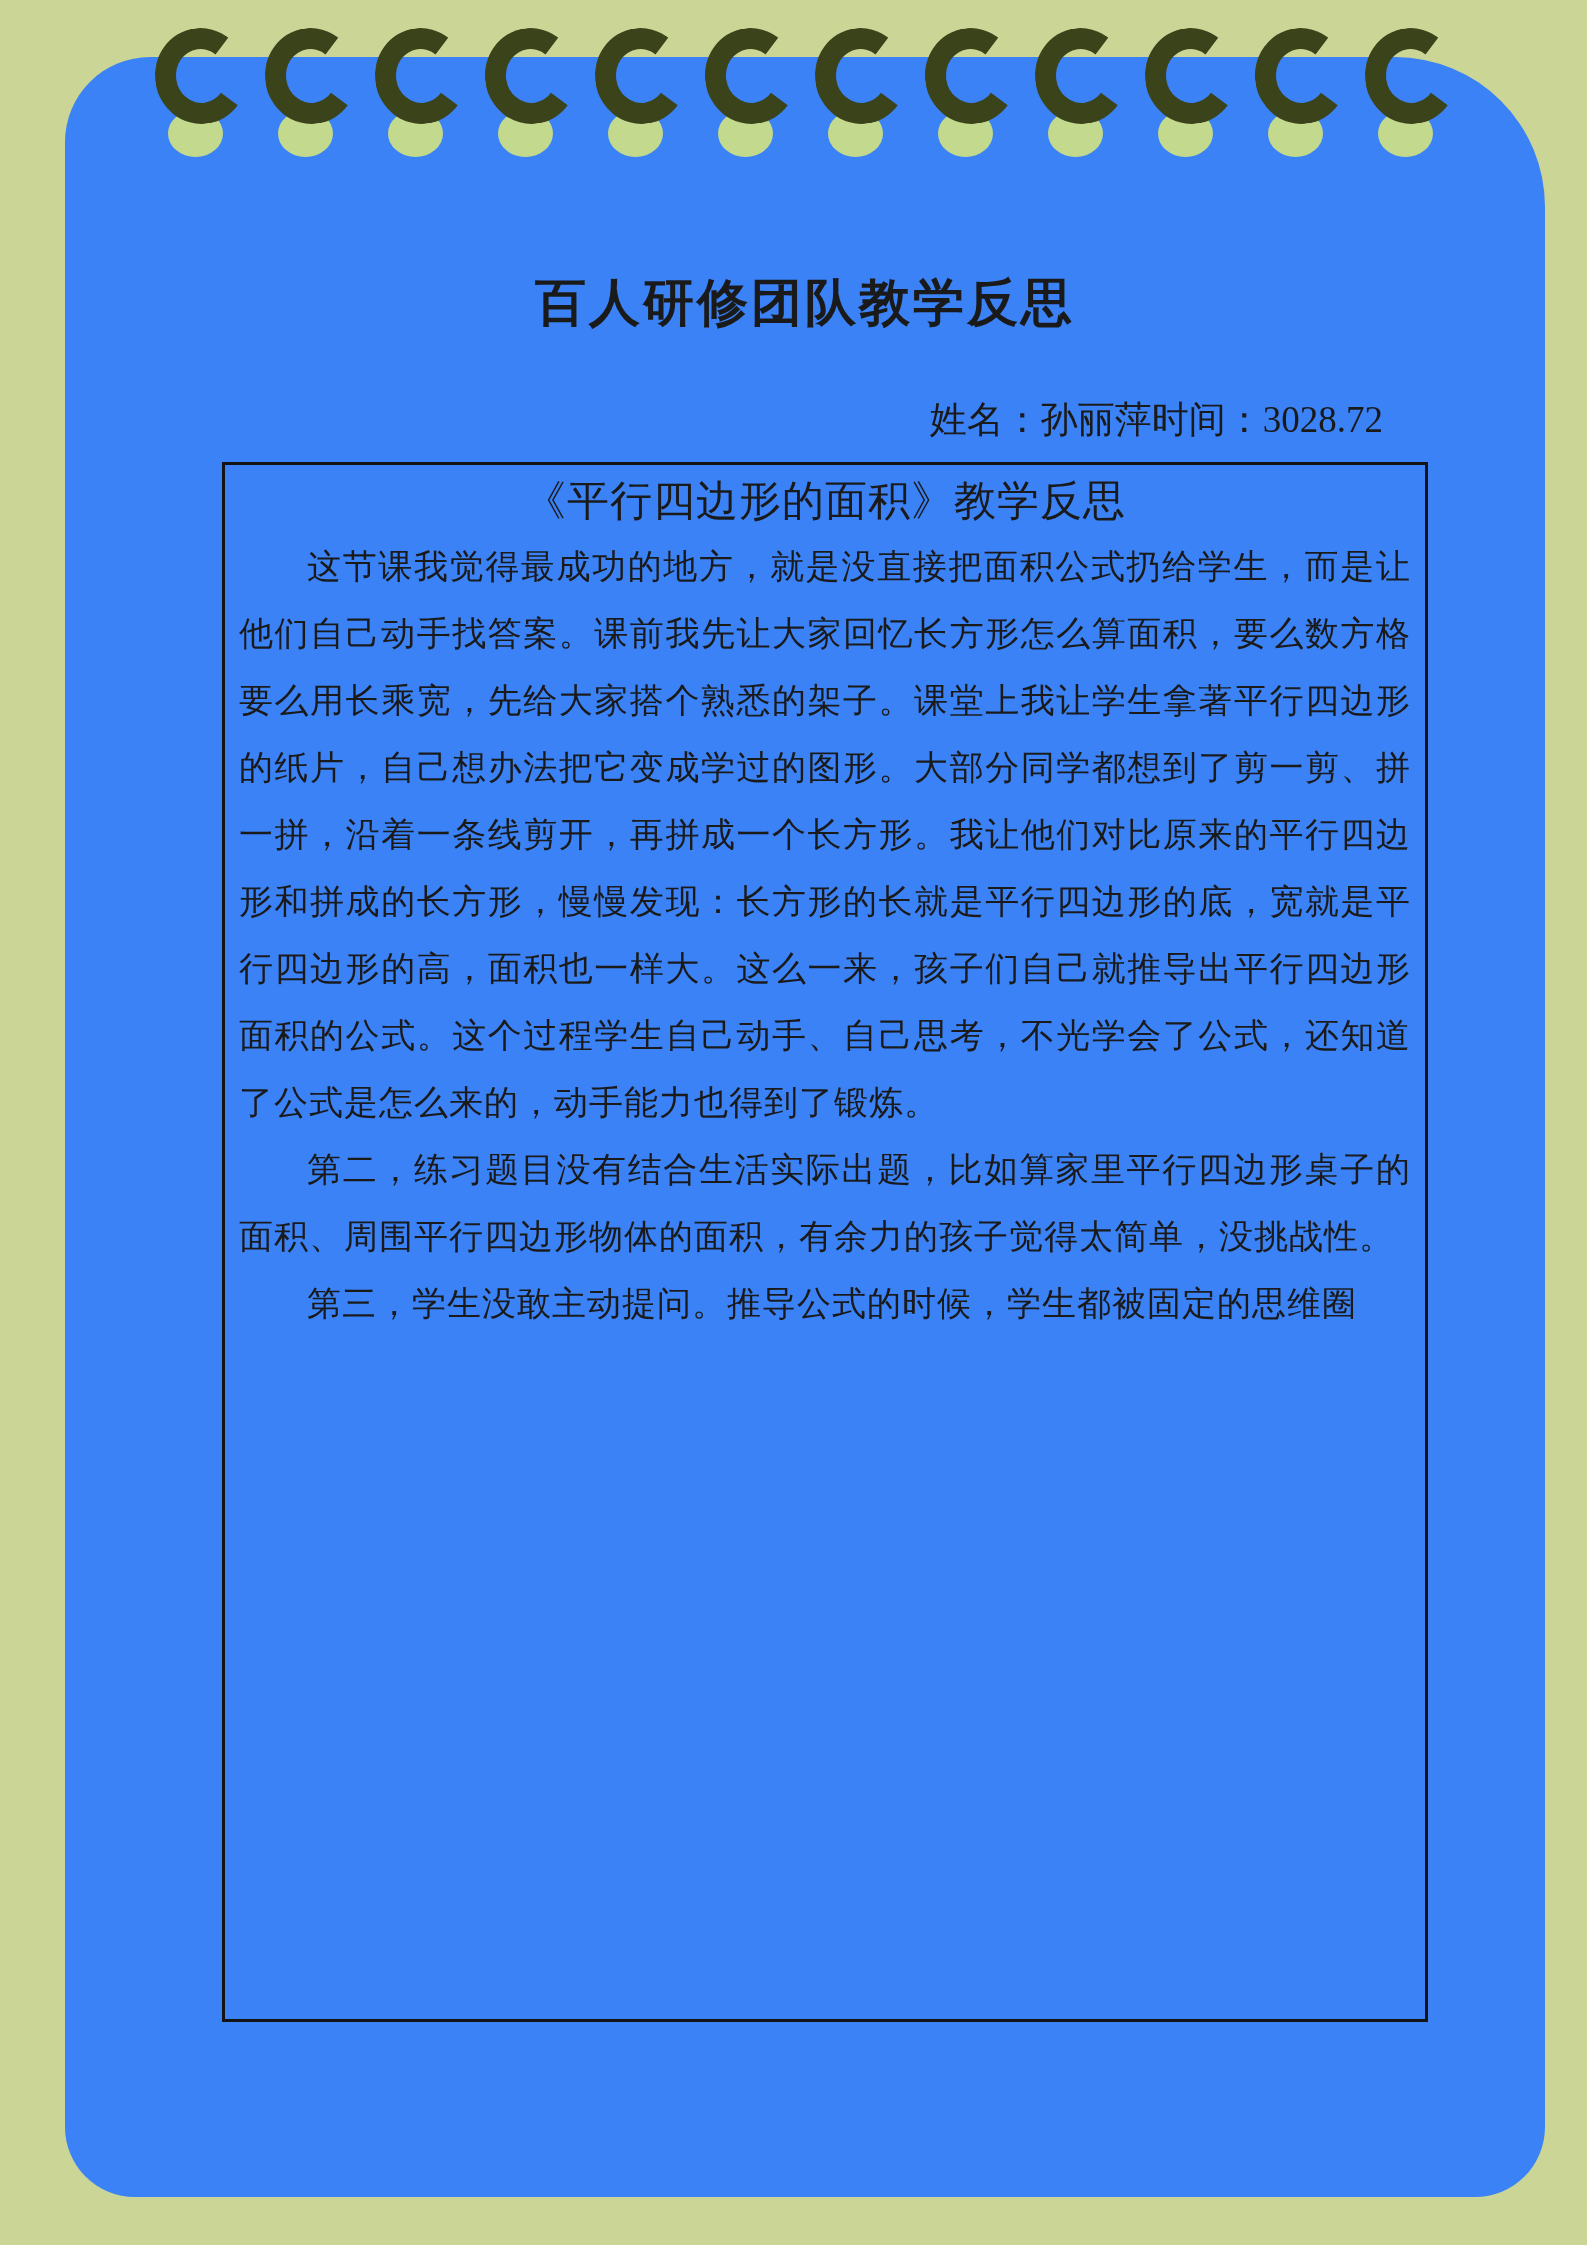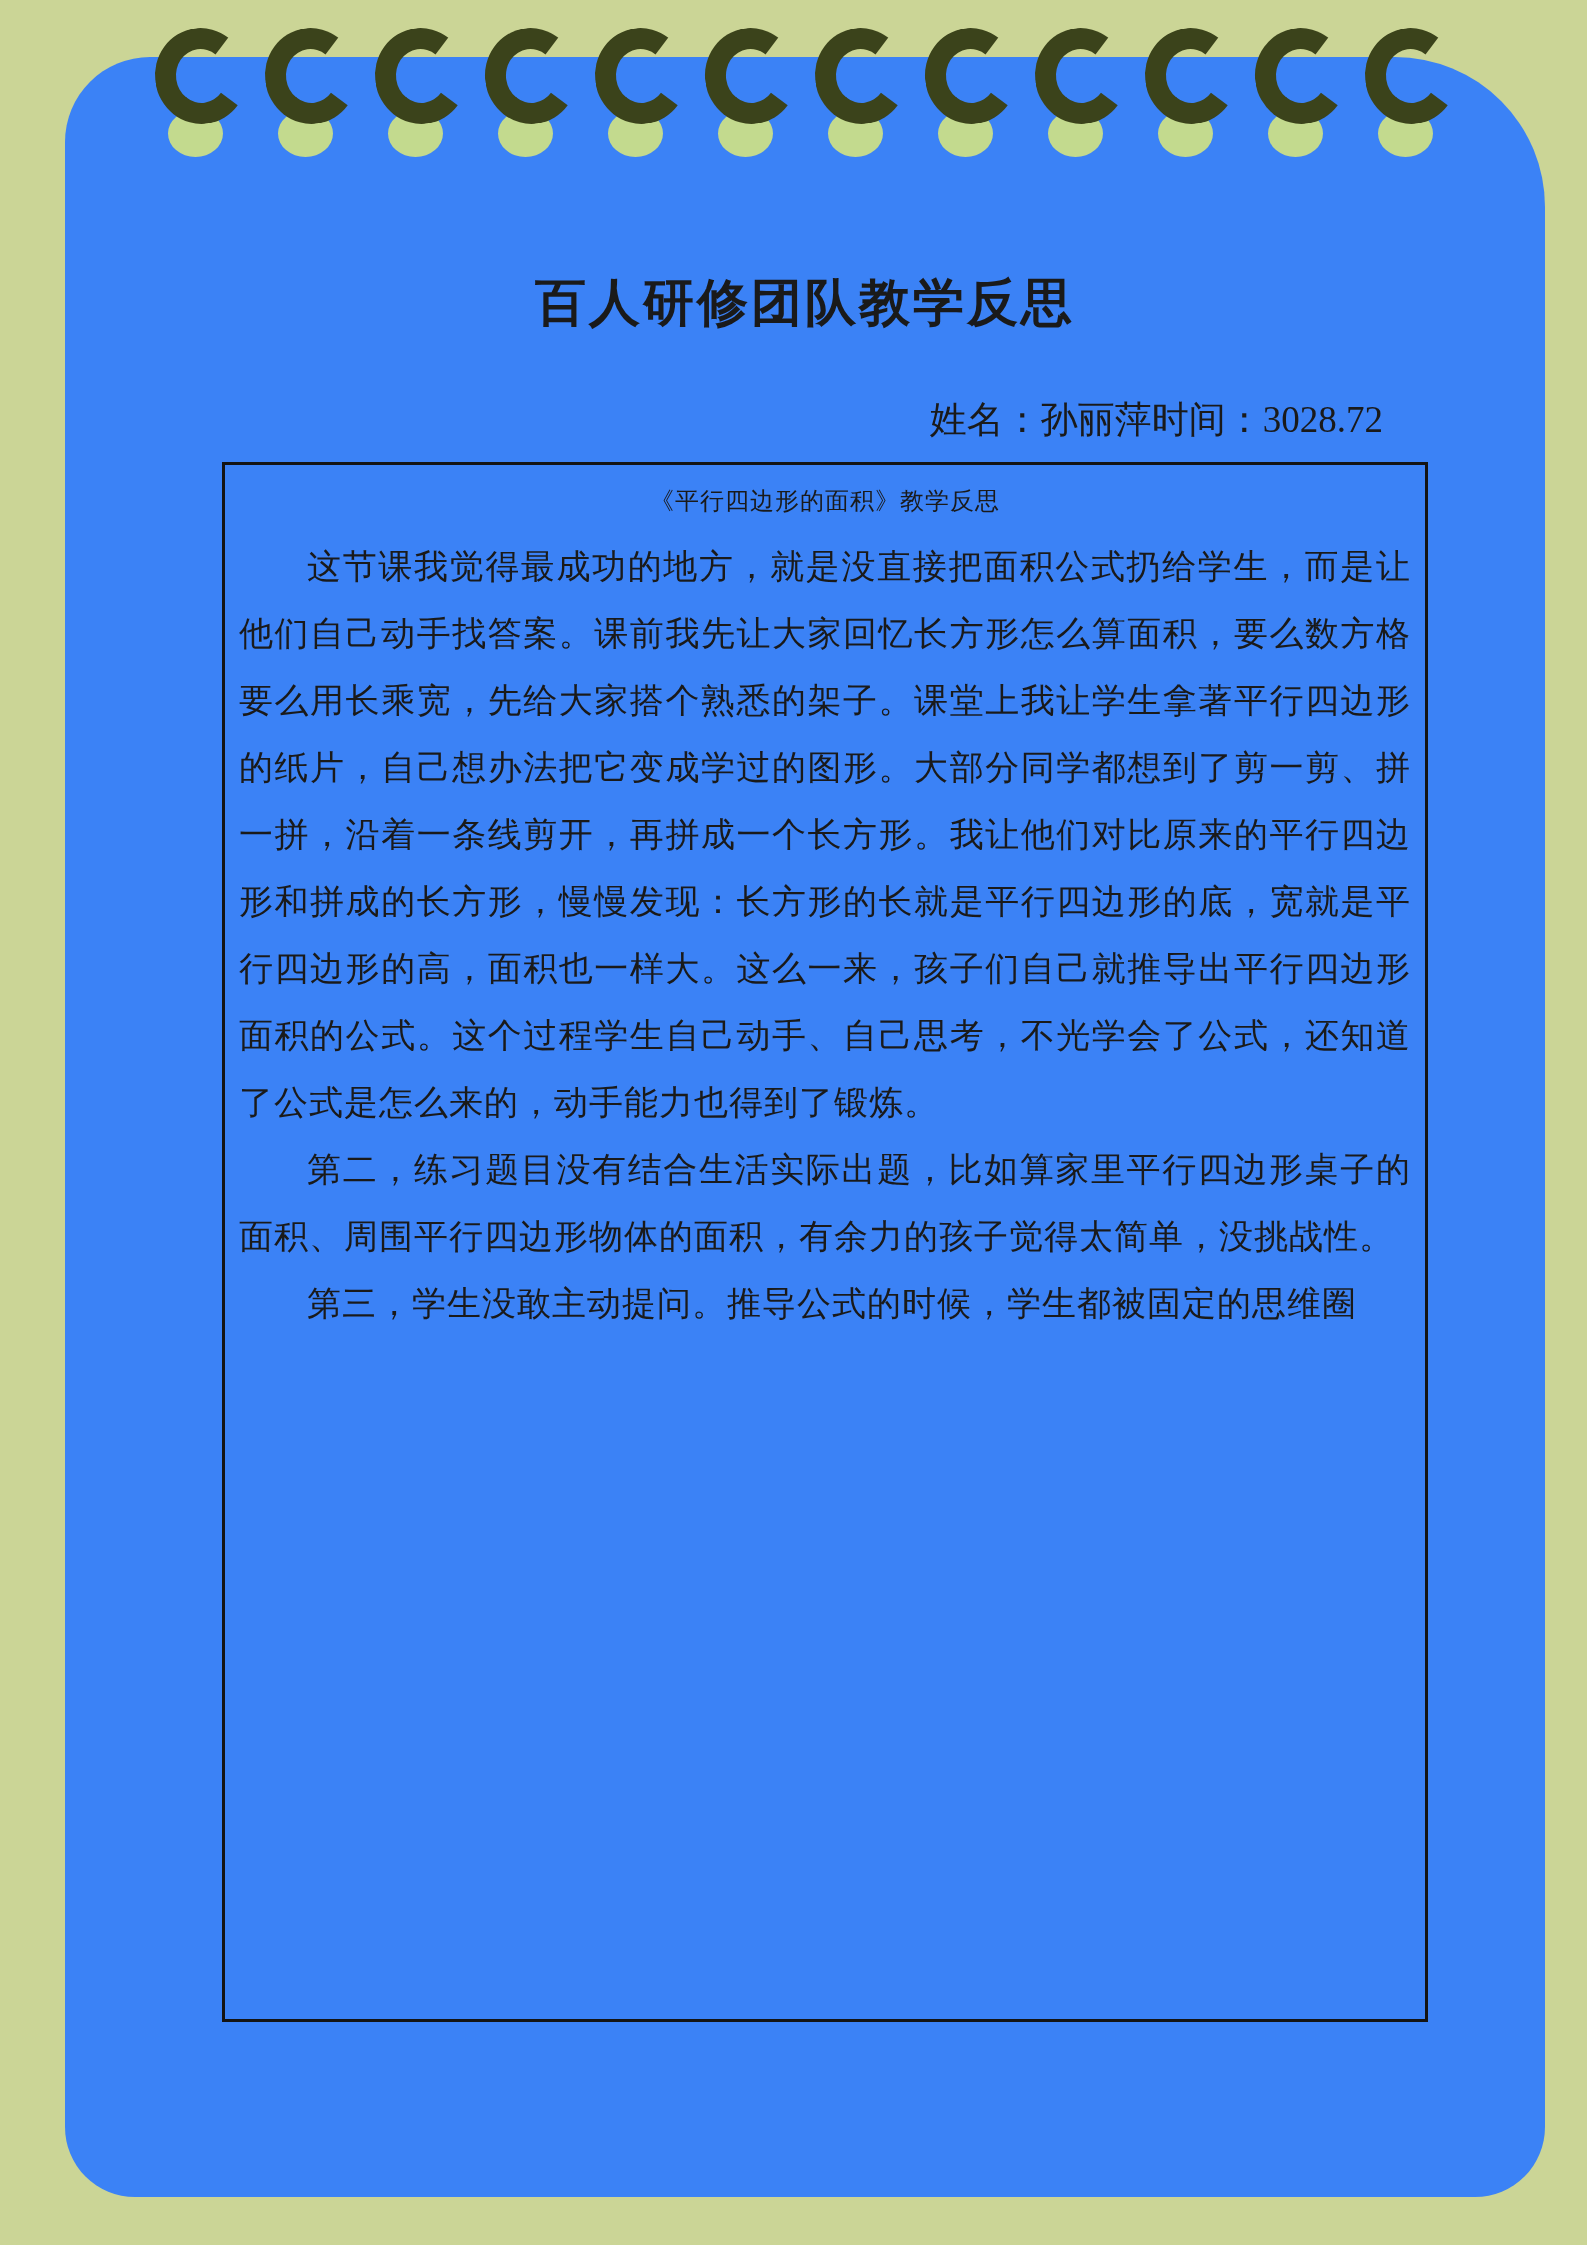--- a/index.html
+++ b/index.html
@@ -83,21 +83,21 @@
     top: 405px;
     width: 1206px;
     height: 1560px;
     border: 3px solid #141414;
     box-sizing: border-box;
     padding: 4px 14px 0 14px;
     overflow: hidden;
   }
   .box-heading {
     margin: 0;
-    font-size: 24px;
+    font-size: 42px;
     font-weight: normal;
     line-height: 64px;
     text-align: center;
     letter-spacing: 1px;
   }
   .reflection-box p {
     margin: 0;
     font-size: 34px;
     line-height: 67px;
     letter-spacing: 1px;

